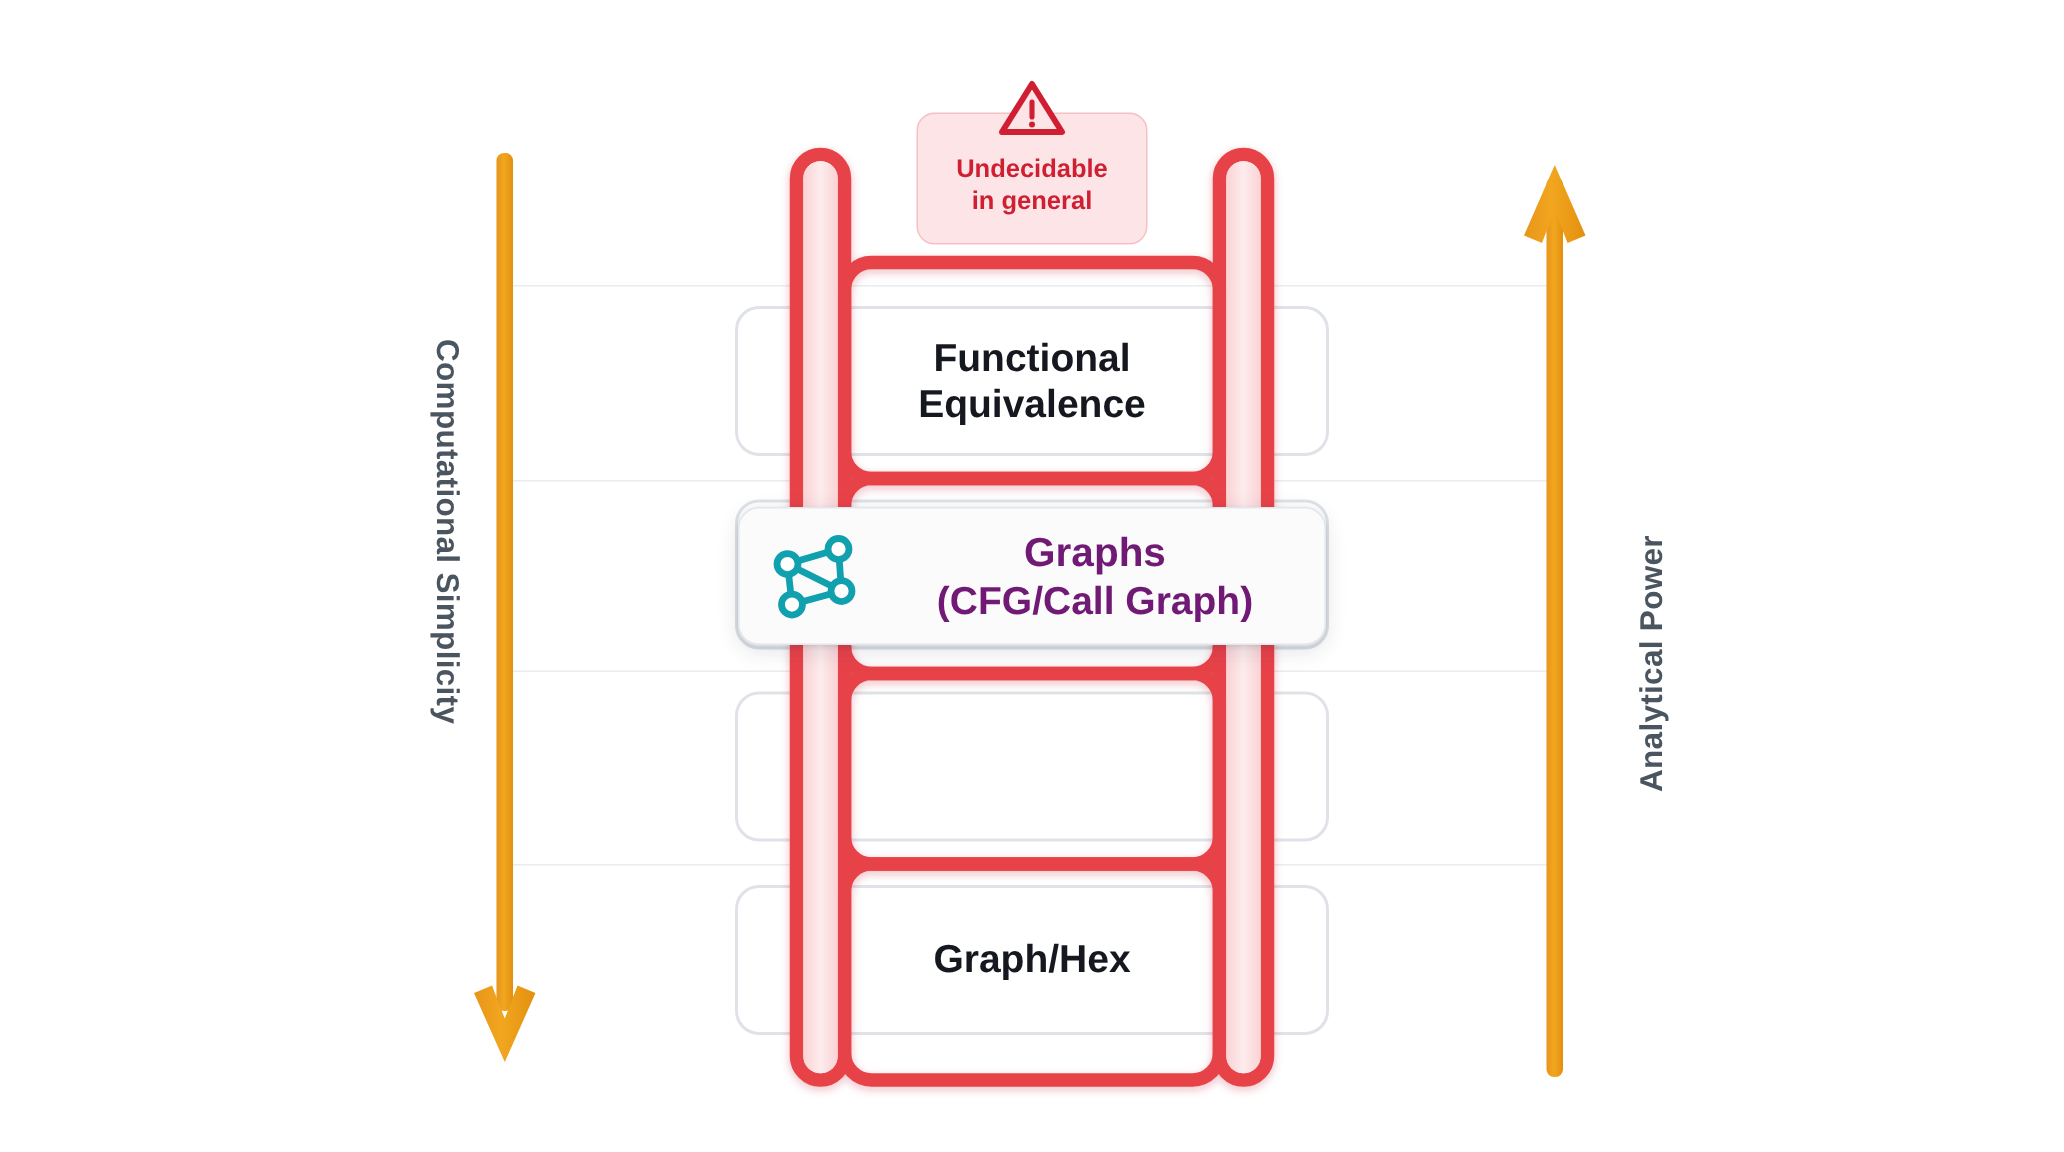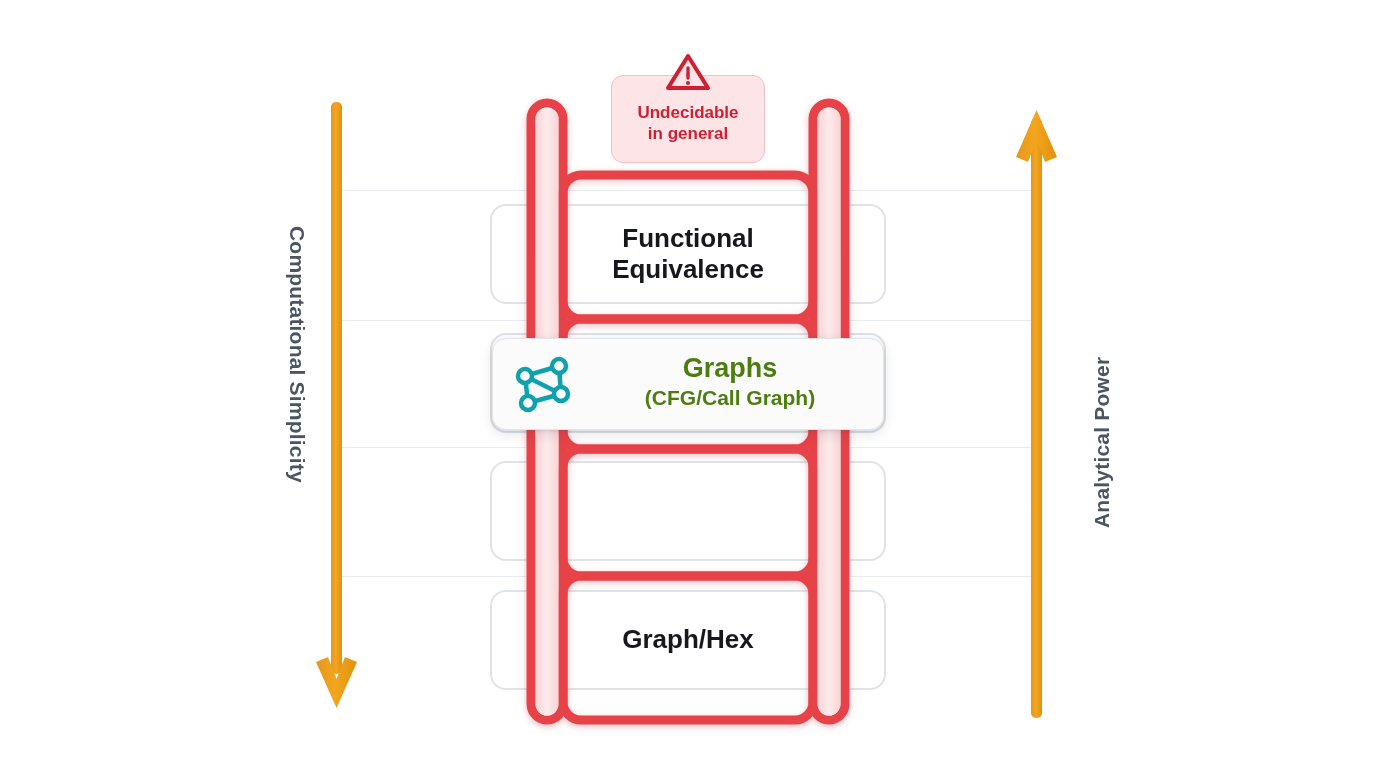--- a/index.html
+++ b/index.html
@@ -123,31 +123,31 @@
     top: 13px;
     width: 66px;
     height: 66px;
   }
   .highlight-card .hl-text {
     position: absolute;
     left: 96px;
     top: 14px;
     width: 282px;
     text-align: center;
-    color: #4d7c0f;
+    color: #701a75;
     line-height: 1.14;
   }
   .highlight-card .hl-text .title {
     display: block;
     font-size: 27px;
     font-weight: 700;
   }
   .highlight-card .hl-text .sub {
     display: block;
-    font-size: 21px;
+    font-size: 26px;
     font-weight: 600;
     margin-top: 2px;
   }
 
   
   .callout {
     position: absolute;
     left: 611px;
     top: 75px;
     width: 154px;

